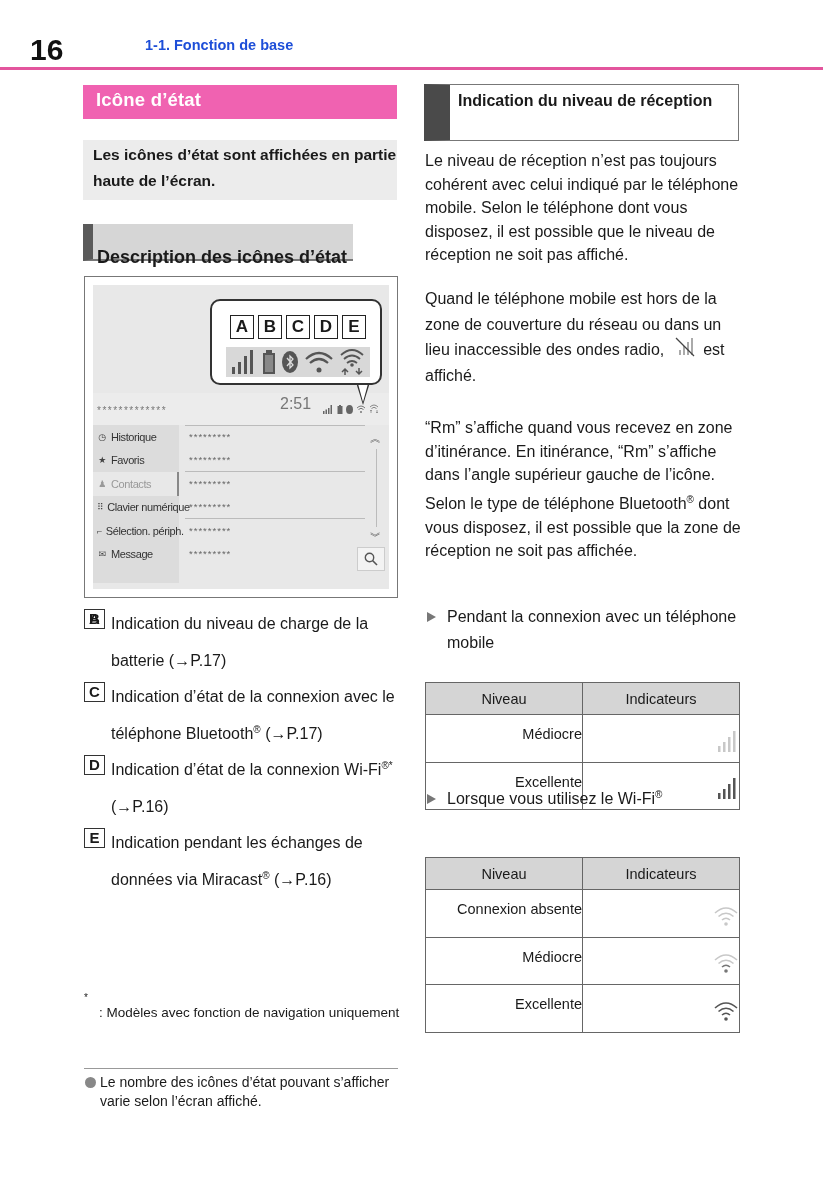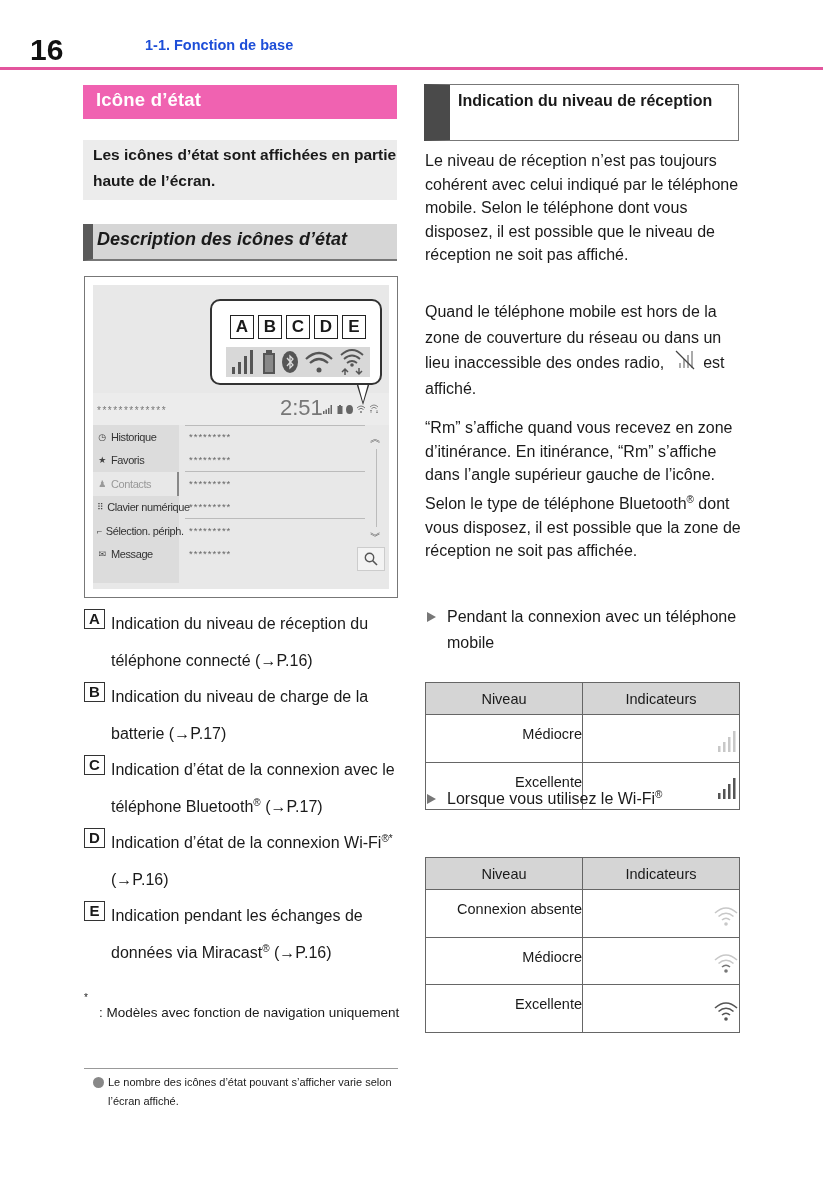--- a/index.html
+++ b/index.html
@@ -6,34 +6,34 @@
   html, body { width: 823px; height: 1191px; background: #ffffff; overflow: hidden; }
   body { position: relative; font-family: "Liberation Sans", sans-serif; color: #1a1a1a; }
 
   .page-num { position: absolute; left: 30px; top: 33px; font-size: 30px; font-weight: bold; color: #111; }
   .chapter { position: absolute; left: 145px; top: 37px; font-size: 14.5px; font-weight: bold; color: #1d4ed8; }
   .header-rule { position: absolute; left: 0; top: 67px; width: 823px; height: 3px; background: #e3559d; }
 
   
   .pink-title { position: absolute; left: 83px; top: 85px; width: 314px; height: 34px; background: #f062b1; color: #fff; font-weight: bold; font-size: 18.5px; padding: 4px 0 0 13px; letter-spacing: 0.2px; }
   .summary-box { position: absolute; left: 83px; top: 140px; width: 314px; height: 60px; background: #ececec; font-weight: bold; font-size: 15.5px; line-height: 26px; padding: 2px 0 0 10px; }
-  .sub-title { position: absolute; left: 83px; top: 224px; width: 314px; height: 37px; background: #d6d6d6; border-left: 10px solid #5a5a5a; border-bottom: 2px solid #777; font-size: 18px; font-weight: bold; padding: 5px 0 0 4px; font-style: italic; }
+  .sub-title { position: absolute; left: 83px; top: 224px; width: 270px; height: 37px; background: #d6d6d6; border-left: 10px solid #5a5a5a; border-bottom: 2px solid #777; font-size: 18px; font-weight: bold; padding: 23px 0 0 4px; }
 
   .screen-frame { position: absolute; left: 84px; top: 276px; width: 314px; height: 322px; border: 1px solid #777; background: #fff; }
   .screen { position: absolute; left: 8px; top: 8px; width: 296px; height: 304px; background: #e8e8e8; }
   .callout { position: absolute; left: 117px; top: 14px; width: 172px; height: 86px; background: #fff; border: 2px solid #333; border-radius: 10px; }
   .callout-tail { position: absolute; left: 262px; top: 94px; width: 0; height: 0; border-left: 8px solid transparent; border-right: 8px solid transparent; border-top: 26px solid #333; }
   .callout-tail-inner { position: absolute; left: 264px; top: 95px; width: 0; height: 0; border-left: 6px solid transparent; border-right: 6px solid transparent; border-top: 22px solid #fff; }
   .letters { position: absolute; left: 18px; top: 14px; display: flex; gap: 4px; }
   .letter-box { width: 24px; height: 24px; border: 1.5px solid #222; font-weight: bold; font-size: 17px; text-align: center; line-height: 21px; background: #fff; }
   .icons-strip { position: absolute; left: 14px; top: 46px; width: 144px; height: 30px; background: #d8d8d8; display: flex; align-items: center; justify-content: space-around; padding: 0 2px; }
 
   .status-bar { position: absolute; left: 0; top: 108px; width: 296px; height: 32px; background: #ececec; }
   .stars-top { position: absolute; left: 4px; top: 12px; font-size: 10px; color: #777; letter-spacing: 1.5px; }
-  .clock { position: absolute; left: 187px; top: 2px; font-size: 22px; color: #777; font-weight: normal; }
+  .clock { position: absolute; left: 187px; top: 2px; font-size: 16px; color: #777; font-weight: normal; }
   .mini-icons { position: absolute; left: 230px; top: 11px; display: flex; gap: 3px; align-items: center; }
 
   .menu { position: absolute; left: 0; top: 140px; width: 86px; height: 158px; background: #dcdcdc; }
   .menu-item { height: 23.5px; font-size: 11px; color: #333; display: flex; align-items: center; padding-left: 4px; gap: 4px; white-space: nowrap; letter-spacing: -0.4px; }
   .menu-item.active { background: #e8e8e8; color: #999; border-right: 2px solid #888; }
   .menu-item .mi { width: 10px; text-align: center; font-size: 9px; color: #444; }
   .list { position: absolute; left: 92px; top: 140px; width: 180px; height: 158px; }
   .list-row { height: 23.5px; font-size: 9.5px; color: #666; letter-spacing: 1px; padding-left: 4px; display: flex; align-items: center; border-bottom: 1px solid transparent; }
   .list-row.sep { border-bottom: 1px solid #bbb; }
   .scroll-up { position: absolute; left: 277px; top: 146px; font-size: 11px; color: #666; }
@@ -41,21 +41,21 @@
   .scroll-down { position: absolute; left: 277px; top: 244px; font-size: 11px; color: #666; }
   .search-btn { position: absolute; left: 264px; top: 262px; width: 28px; height: 24px; background: #f3f3f3; border: 1px solid #ccc; display: flex; align-items: center; justify-content: center; }
 
   .legend-list { position: absolute; left: 84px; top: 606px; width: 316px; }
   .legend-item { position: relative; padding-left: 27px; font-size: 16px; line-height: 36.5px; }
   .legend-item .lbox { position: absolute; left: 0; top: 3px; width: 21px; height: 20px; border: 1px solid #333; font-weight: bold; font-size: 15px; text-align: center; line-height: 18px; }
   sup { font-size: 10px; line-height: 0; vertical-align: super; }
   .footnote { position: absolute; left: 84px; top: 1001px; width: 316px; font-size: 13.5px; line-height: 24px; padding-left: 15px; }
   .footnote .star { position: absolute; left: 0; top: -3px; }
   .rule-bottom { position: absolute; left: 84px; top: 1068px; width: 314px; height: 1px; background: #999; }
-  .note { position: absolute; left: 92px; top: 1073px; width: 316px; font-size: 11px; line-height: 19px; padding-left: 16px; }
+  .note { position: absolute; left: 84px; top: 1073px; width: 316px; font-size: 14px; line-height: 19px; padding-left: 16px; }
   .note .dot { position: absolute; left: 1px; top: 4px; width: 11px; height: 11px; border-radius: 50%; background: #888; }
 
   
   .right-head { position: absolute; left: 424px; top: 84px; width: 315px; height: 57px; border: 1px solid #777; border-left: 26px solid #4a4a4a; font-weight: bold; font-size: 16px; line-height: 23px; padding: 4px 0 0 8px; }
   .para { position: absolute; left: 425px; width: 316px; font-size: 16px; line-height: 23.5px; }
   .bullet { position: absolute; left: 425px; width: 316px; font-size: 16px; line-height: 26px; padding-left: 22px; }
   .bullet .tri { position: absolute; left: 2px; top: 8px; width: 0; height: 0; border-top: 5.5px solid transparent; border-bottom: 5.5px solid transparent; border-left: 9px solid #777; }
 
   table.lvl { position: absolute; left: 425px; width: 315px; border-collapse: collapse; font-size: 14.5px; }
   table.lvl th { background: #d5d5d5; font-weight: normal; height: 32px; border: 1px solid #666; }
@@ -191,21 +191,20 @@
             <path d="M20 20 L20 26 M17 23 L20 26 L23 23" stroke="#555" stroke-width="1.5" fill="none"></path>
           </svg>
       </div>
     </div>
   </div>
 </div>
 
 <div class="legend-list">
   <div class="legend-item">
     <span class="lbox">A</span>
-    <span>Indication du niveau de réception du téléphone connecté (→P.16)</span>
   </div>
   <div class="legend-item">
     <span class="lbox">B</span>
     <span>Indication du niveau de charge de la batterie (→P.17)</span>
   </div>
   <div class="legend-item">
     <span class="lbox">C</span>
     <span>Indication d’état de la connexion avec le téléphone Bluetooth</span><sup>®</sup><span> (→P.17)</span>
   </div>
   <div class="legend-item">
@@ -225,21 +224,21 @@
 <div class="rule-bottom"></div>
 <div class="note">
   <span class="dot"></span>
   <span>Le nombre des icônes d’état pouvant s’afficher varie selon l’écran affiché.</span>
 </div>
 
 <div class="right-head">Indication du niveau de réception</div>
 
 <div class="para" style="top:149px">Le niveau de réception n’est pas toujours cohérent avec celui indiqué par le téléphone mobile. Selon le téléphone dont vous disposez, il est possible que le niveau de réception ne soit pas affiché.</div>
 
-<div class="para" style="top:299px; line-height:25.5px">
+<div class="para" style="top:286px; line-height:25.5px">
   <span>Quand le téléphone mobile est hors de la zone de couverture du réseau ou dans un lieu inaccessible des ondes radio,</span>
   <svg width="22" height="20" viewBox="0 0 22 20" style="vertical-align:-2px; margin:0 4px">
       <rect x="6" y="13" width="2" height="5" fill="#aaa"></rect>
       <rect x="10" y="9" width="2" height="9" fill="#aaa"></rect>
       <rect x="14" y="5" width="2" height="13" fill="#aaa"></rect>
       <rect x="18" y="1" width="2" height="17" fill="#aaa"></rect>
       <line x1="3" y1="1" x2="21" y2="19" stroke="#444" stroke-width="1.2"></line>
     </svg>
   <span>est affiché.</span>
 </div>

